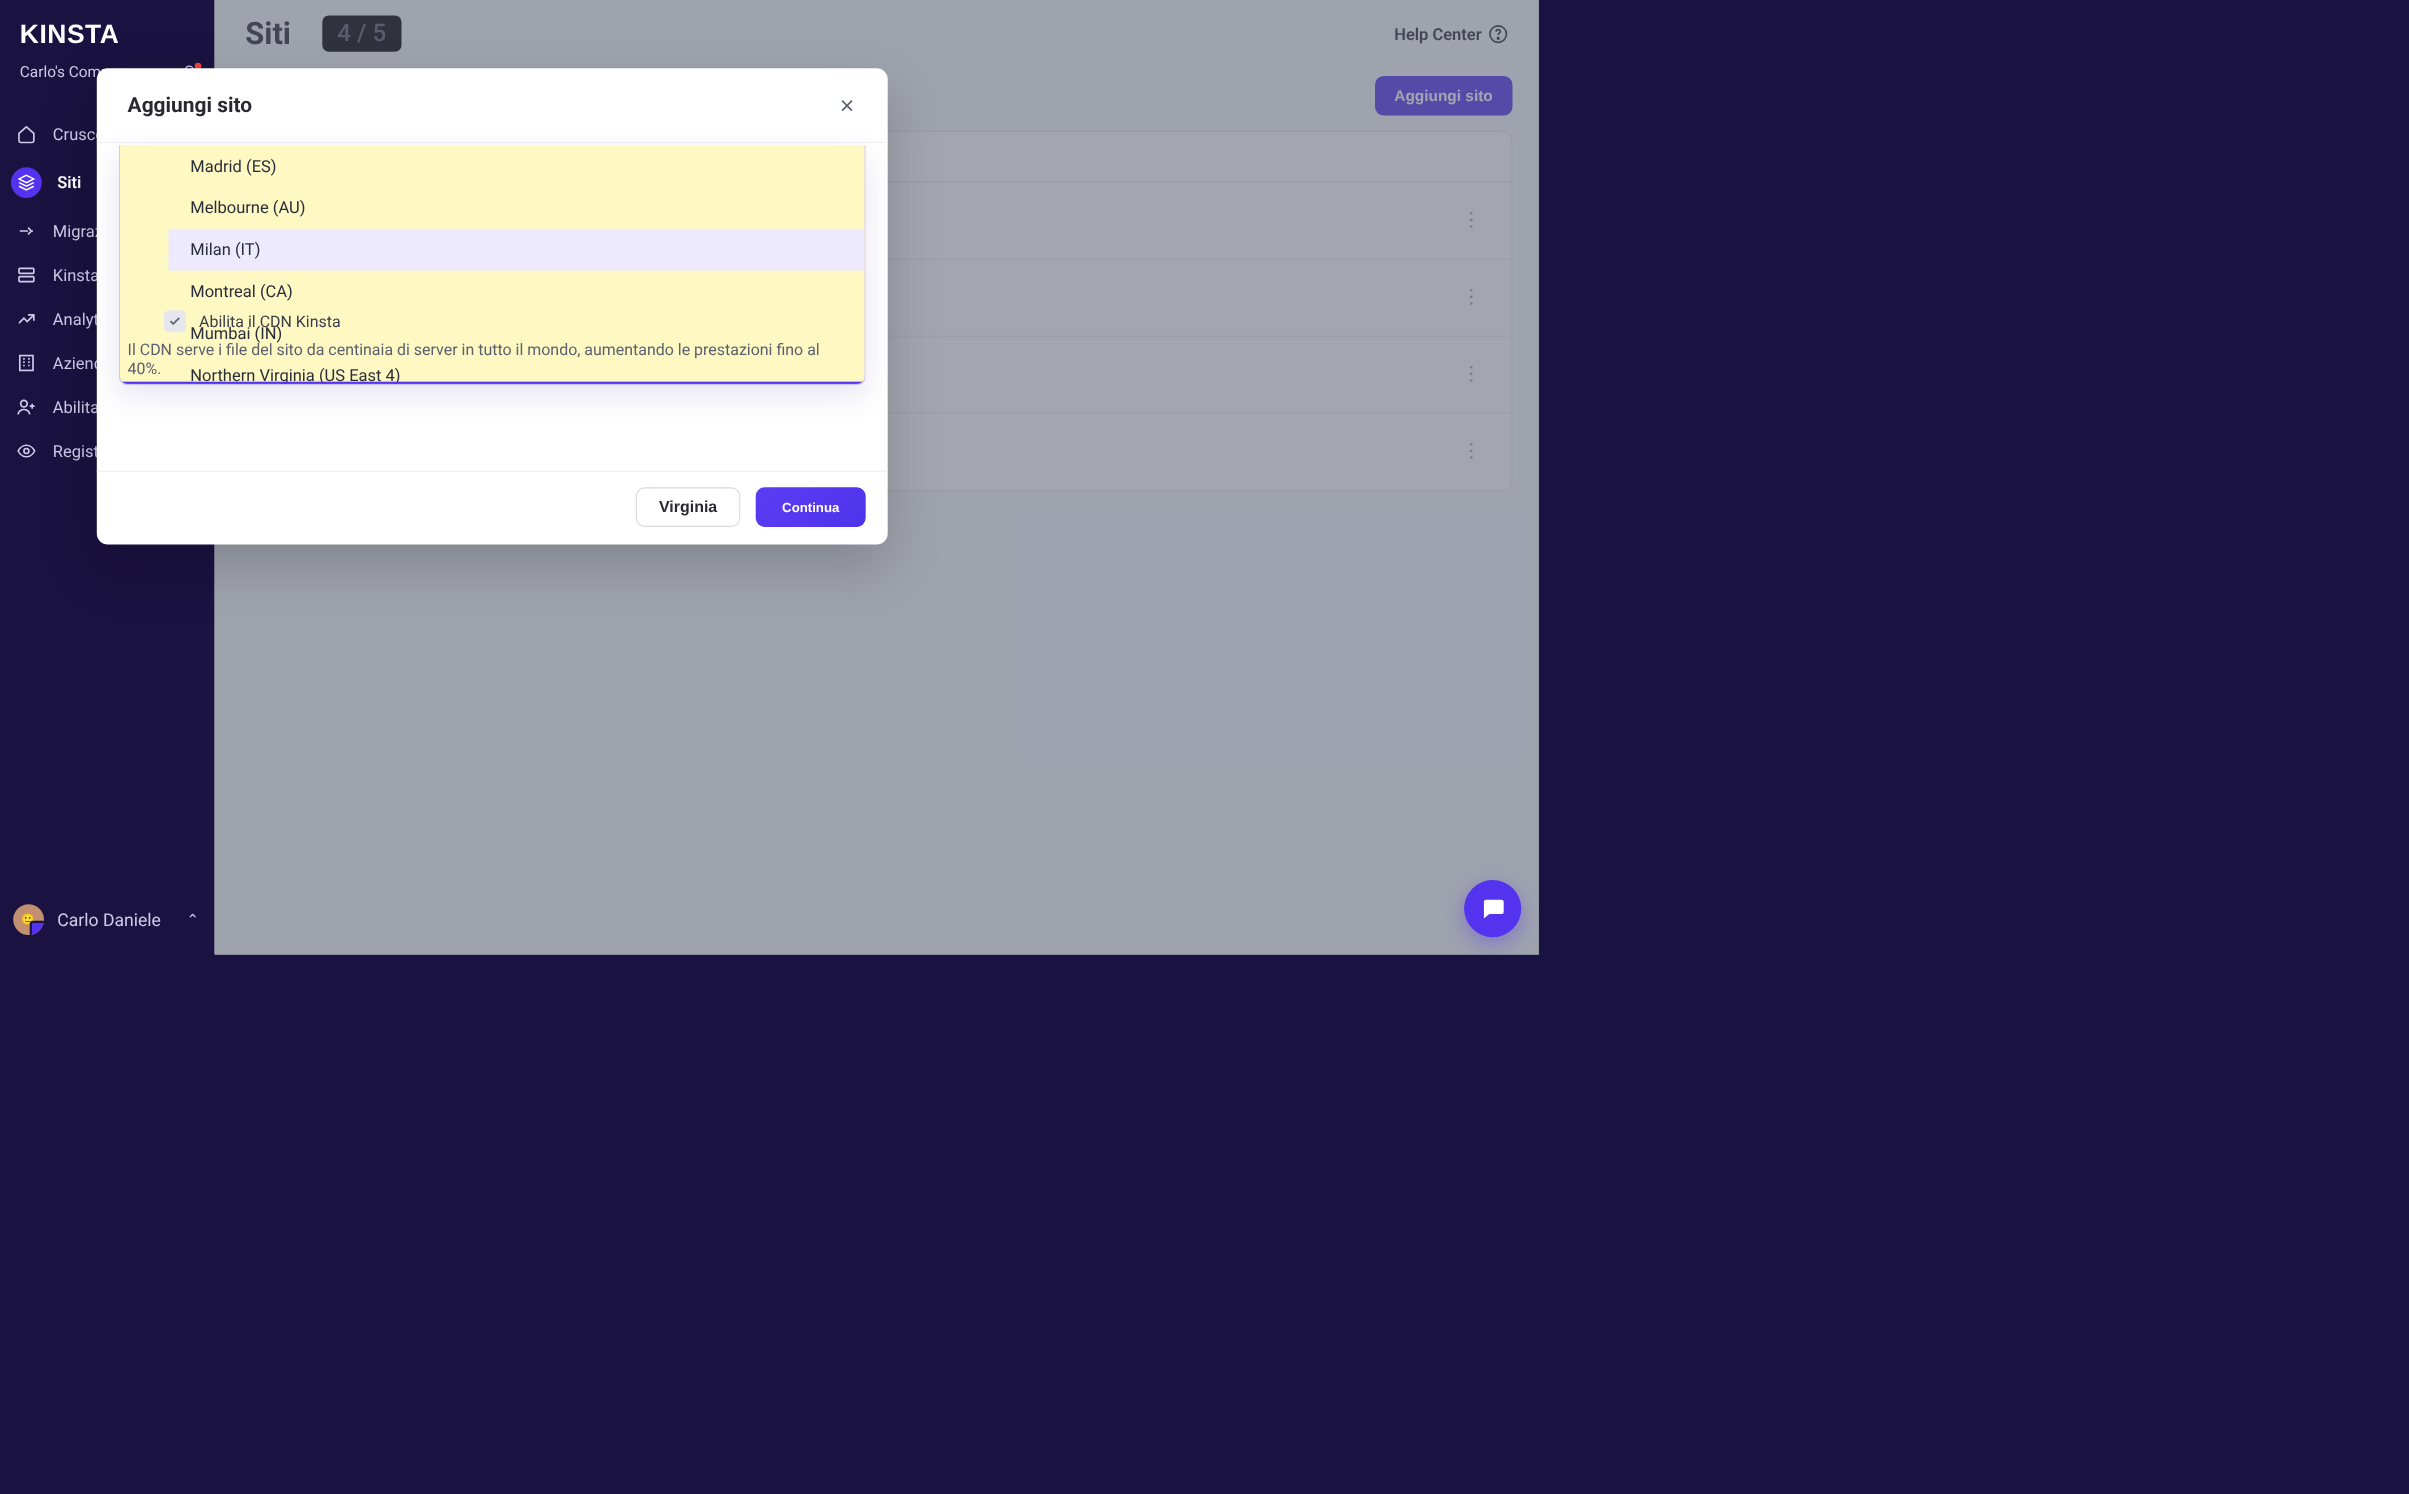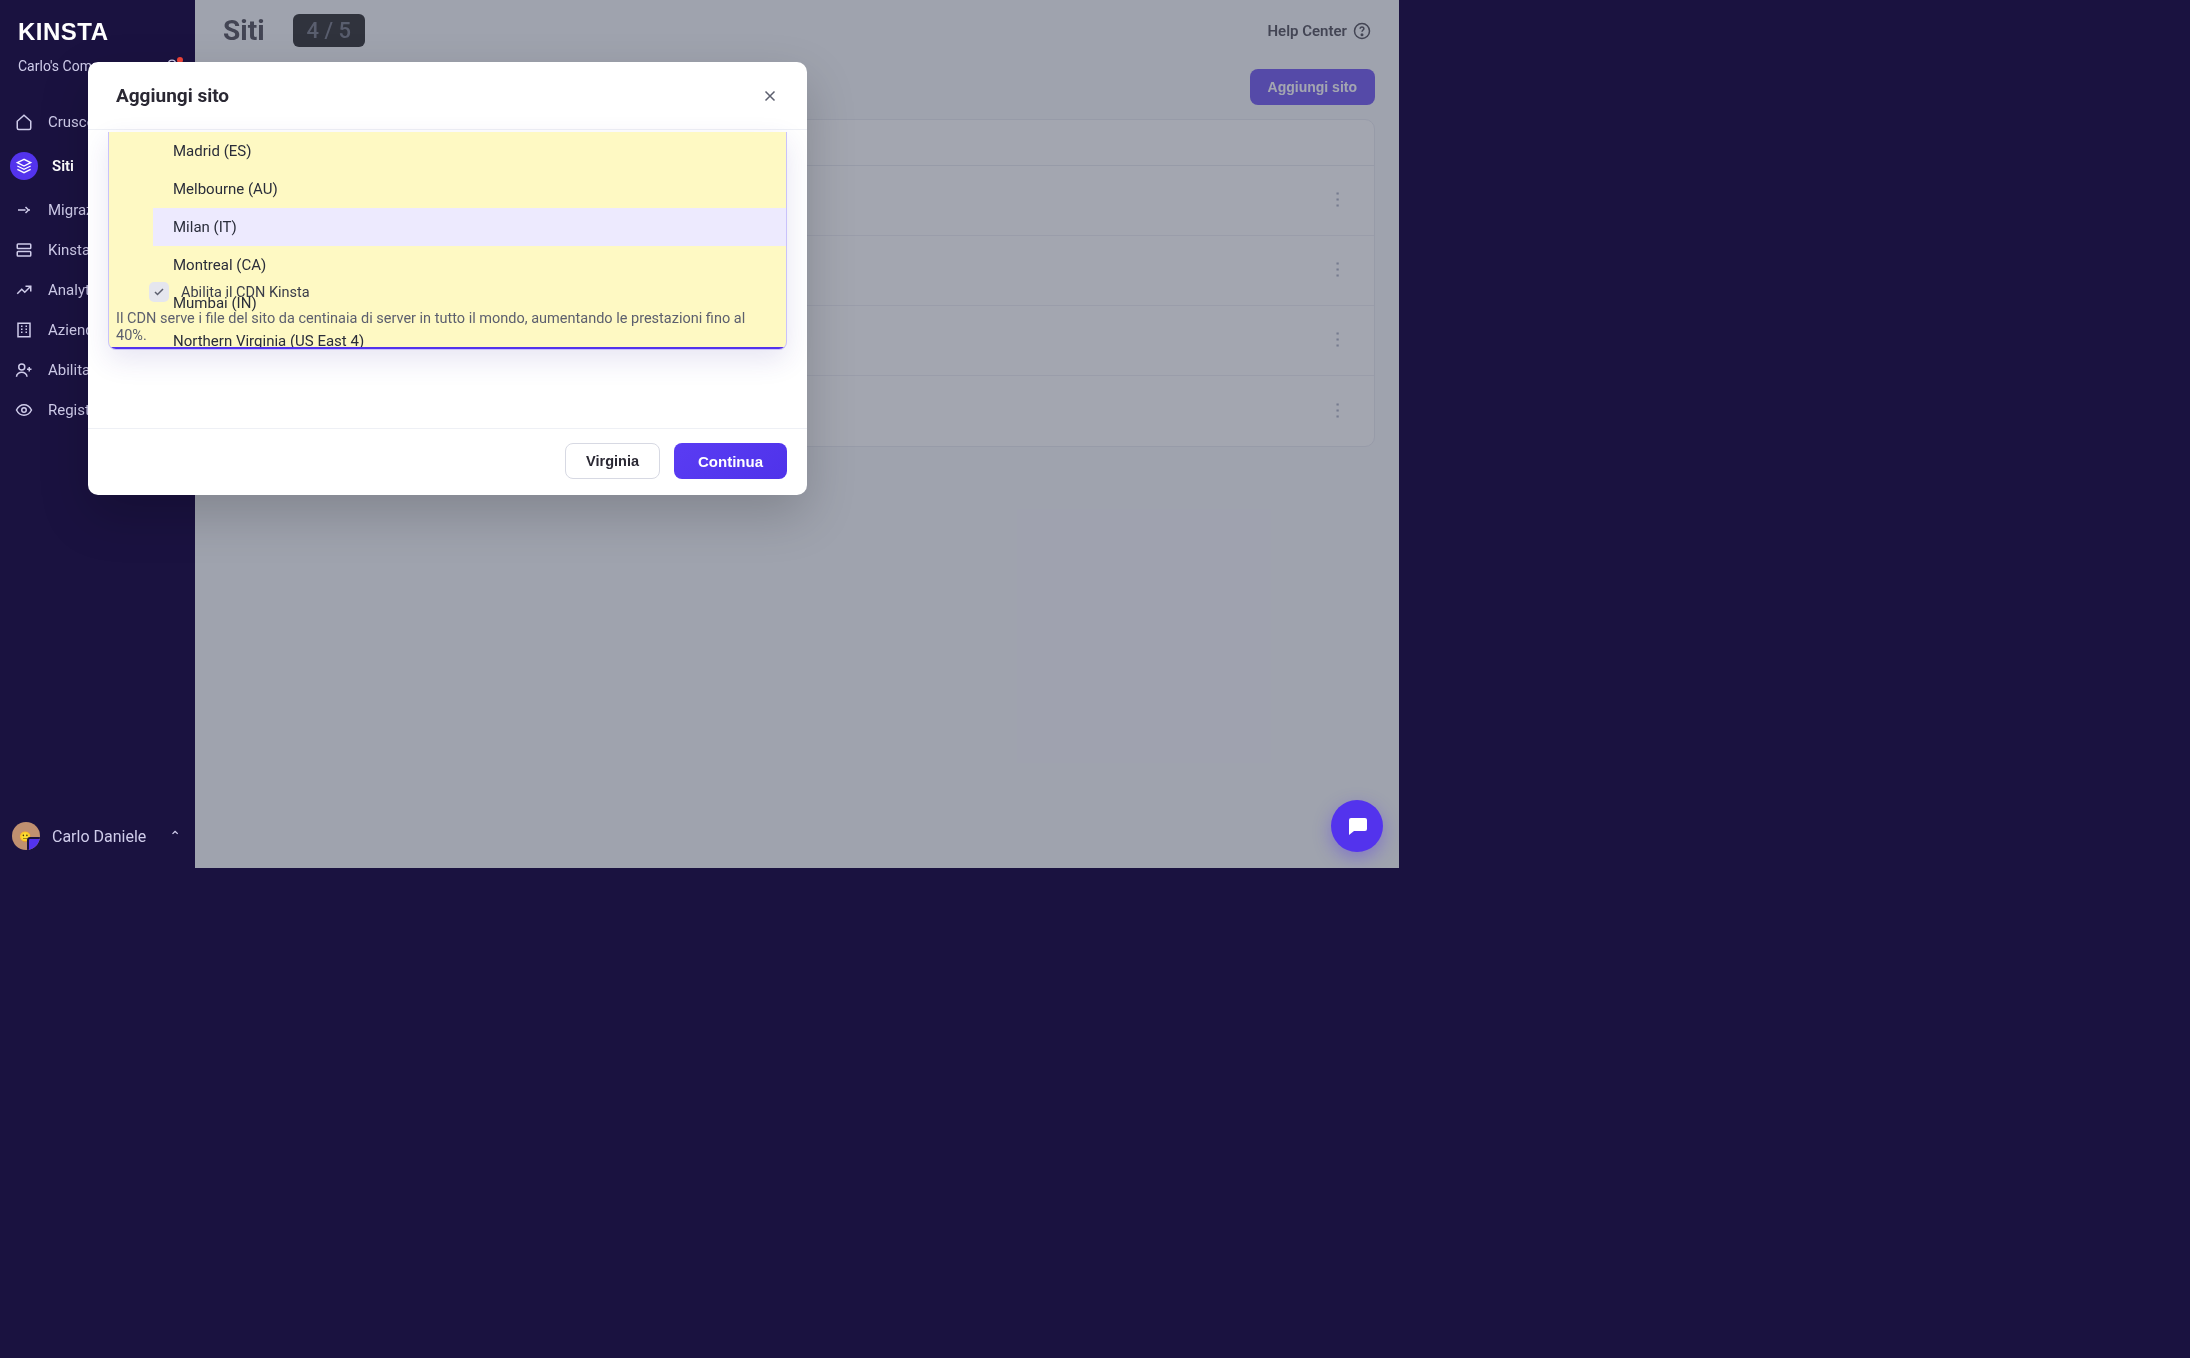--- a/index.html
+++ b/index.html
@@ -65,21 +65,21 @@
   .dd-item.highlight { background:#edeafe; }
 
   .cdn-block { position:absolute; left:28px; right:28px; bottom:84px; }
   .cdn-row { display:flex; align-items:center; gap:12px;padding-left:33px; }
   .chk { width:20px; height:20px; border-radius:5px; background:#e5e6ee; display:flex; align-items:center; justify-content:center; color:#5c5f6e; font-size:13px;}
   .cdn-row label { font-size:14.5px; color:#3a3d4a; }
   .cdn-desc { margin-top:8px; font-size:14.5px; color:#5c5f6e; }
 
   .modal-foot { border-top:1px solid #eef0f5; display:flex; justify-content:flex-end; gap:14px; padding:14px 20px 16px; }
   .btn-secondary { background:#fff; border:1px solid #d7d9e3; border-radius:8px; padding:9px 20px; font-weight:600; color:#2a2833; font-size:14.5px; cursor:pointer;}
-  .btn-primary { background:linear-gradient(135deg,#5a3cf3,#4f33ea); border:none; color:#fff; border-radius:8px; padding:9px 24px; font-weight:600; font-size:15px; cursor:pointer;}
+  .btn-primary { background:linear-gradient(135deg,#5a3cf3,#4f33ea); border:none; color:#fff; border-radius:8px; padding:9px 24px; font-weight:600; font-size:12px; cursor:pointer;}
 
   
   .chat-fab { position:absolute; right:16px; bottom:16px; width:52px; height:52px; border-radius:50%; background:#5333ed; display:flex; align-items:center; justify-content:center; box-shadow:0 6px 18px rgba(83,51,237,.4); z-index:30;}
 
   
   body { transform-origin: top left; }
   .modal { left: 88px; top:62px; width:719px; height:433px; }
 
   
 </style>

